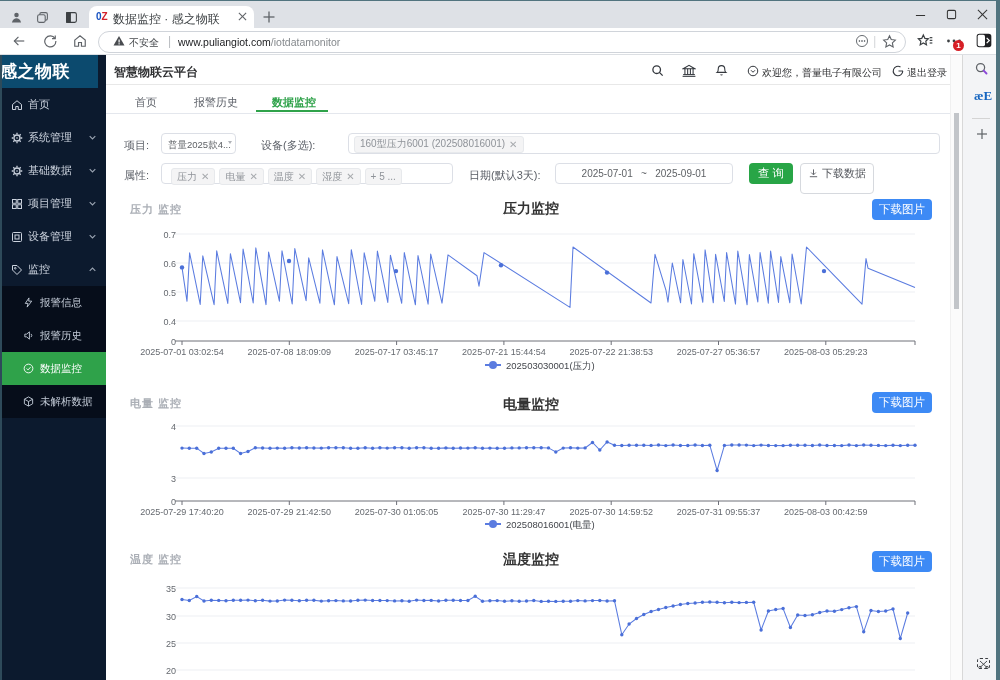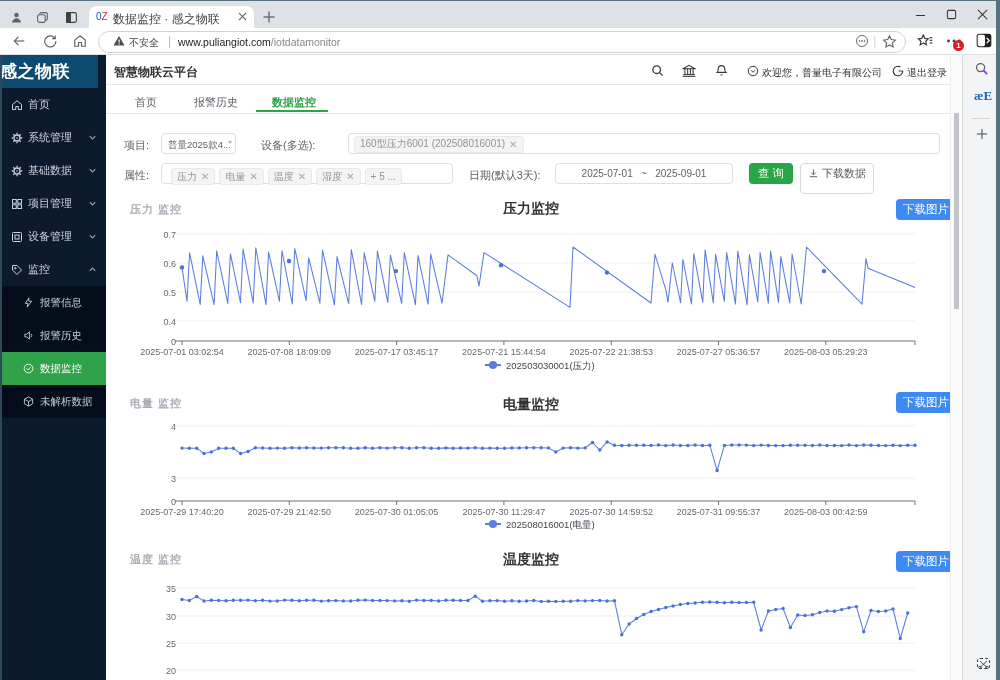--- a/index.html
+++ b/index.html
@@ -43,21 +43,21 @@
   .etag { display:inline-flex; align-items:center; height:17px; background:#f4f4f5;
      border:1px solid #e7e9ec; border-radius:3px; font-size:10px; color:#8f9399;
      padding:0 5px; margin-right:4px; white-space:nowrap; }
   .etag .x { display:inline-block; margin-left:4px; color:#a6a9ad; font-size:10px;
      line-height:11px; }
   .btn-green { background:#28a546; color:#fff; border-radius:4px; font-size:11.5px;
      text-align:center; }
   .btn-plain { background:#fff; border:1px solid #d6d9de; border-radius:4px;
      font-size:11px; color:#55585e; text-align:center; }
   .btn-blue { background:#3d8af5; color:#fff; border-radius:4px; font-size:11.5px;
-     text-align:center; line-height:21px;margin-left:24px; }
+     text-align:center; line-height:21px; }
   
   .ghost { font-size:11px; color:#abafb6; font-weight:bold; letter-spacing:1px;}
   .ctitle { font-size:14px; font-weight:bold; color:#333; }
   
   #sbtrack { left:950px; top:55px; width:12px; height:625px; background:#fbfbfb; border-left:1px solid #f0f0f0;}
   #sbthumb { left:954px; top:113px; width:5px; height:196px; background:#c2c5c9; border-radius:0px; }
 </style>
 </head>
 <body>
 <div id="win">
@@ -72,21 +72,21 @@
 <svg class="abs" style="left:36px;top:11px" width="13" height="13" viewBox="0 0 24 24" fill="none" stroke="#5f6368" stroke-width="2">
       <rect x="7" y="3" width="14" height="14" rx="3"></rect>
       <rect x="3" y="7" width="14" height="14" rx="3" fill="#dee1e6"></rect>
     </svg>
 <svg class="abs" style="left:65px;top:11px" width="13" height="13" viewBox="0 0 24 24" fill="none" stroke="#3c4043" stroke-width="2">
       <rect x="3" y="3" width="18" height="18" rx="3"></rect>
       <line x1="9.5" y1="3" x2="9.5" y2="21"></line>
       <rect x="3" y="3" width="6.5" height="18" fill="#3c4043"></rect>
     </svg>
 <div class="abs tab"></div>
-<div class="abs" style="left:96px;top:11px;font-size:10px;font-weight:normal;"><span style="color:#1550c0">0</span><span style="color:#d3212c">Z</span></div>
+<div class="abs" style="left:96px;top:11px;font-size:10px;font-weight:bold;"><span style="color:#1550c0">0</span><span style="color:#d3212c">Z</span></div>
 <div class="abs tabtitle">数据监控 · 感之物联</div>
 <svg class="abs" style="left:238px;top:12px" width="9" height="9" viewBox="0 0 10 10" stroke="#5f6368" stroke-width="1.2">
       <line x1="1" y1="1" x2="9" y2="9"></line>
       <line x1="9" y1="1" x2="1" y2="9"></line>
     </svg>
 <svg class="abs" style="left:263px;top:11px" width="12" height="12" viewBox="0 0 12 12" stroke="#5f6368" stroke-width="1.3">
       <line x1="6" y1="0.5" x2="6" y2="11.5"></line>
       <line x1="0.5" y1="6" x2="11.5" y2="6"></line>
     </svg>
 

